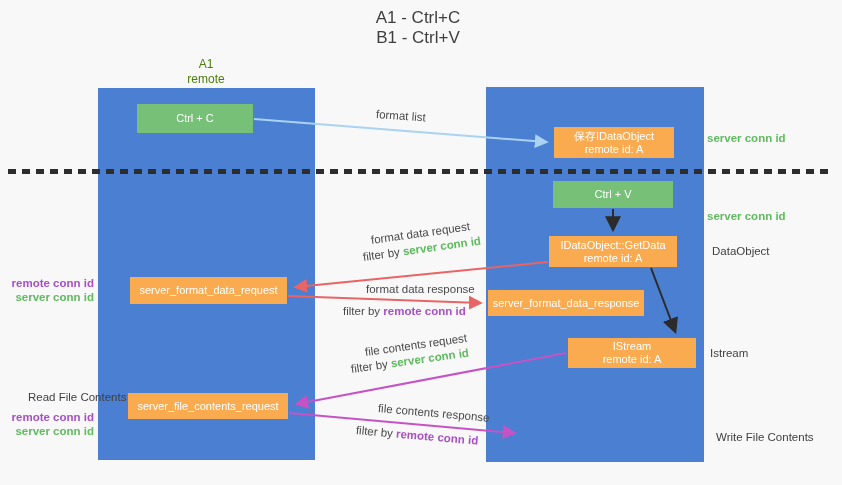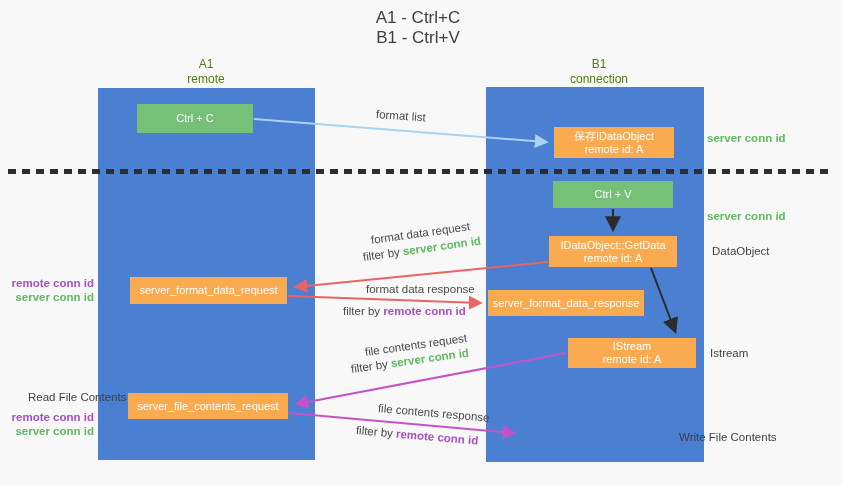--- a/index.html
+++ b/index.html
@@ -37,24 +37,20 @@
 <div class="stage">
 
   <div class="title">
     <div>A1 - Ctrl+C</div>
     <div>B1 - Ctrl+V</div>
   </div>
 
   <div class="lane-header" style="left:146px;top:57px;">
     <div>A1</div>
     <div>remote</div>
-  </div>
-  <div class="lane-header" style="left:539px;top:57px;">
-    <div>B1</div>
-    <div>connection</div>
   </div>
 
   <div class="lane lane-a"></div>
   <div class="lane lane-b"></div>
 
   <div class="divider"></div>
 
   <svg class="arrows" width="842" height="485" viewBox="0 0 842 485">
     <defs>
       <marker id="mblue" viewBox="0 0 10 10" refX="8" refY="5" markerWidth="7" markerHeight="7" orient="auto">
@@ -138,21 +134,21 @@
   <div class="alabel" style="left:378px;top:402px;transform:rotate(5deg);">file contents response</div>
   <div class="alabel" style="left:356px;top:424px;transform:rotate(5deg);">
     <span>filter by</span>
     <span class="purple">remote conn id</span>
   </div>
 
   <div class="sidelabel green" style="left:707px;top:132px;">server conn id</div>
   <div class="sidelabel green" style="left:707px;top:210px;">server conn id</div>
   <div class="sidelabel" style="left:712px;top:245px;">DataObject</div>
   <div class="sidelabel" style="left:710px;top:347px;">Istream</div>
-  <div class="sidelabel" style="left:679px;top:431px;">Write File Contents</div>
+  <div class="sidelabel" style="left:716px;top:431px;">Write File Contents</div>
 
   <div class="side-left" style="top:277px;">
     <div class="purple">remote conn id</div>
     <div class="green">server conn id</div>
   </div>
   <div class="side-left" style="top:391px;color:#3f3f3f;margin-left:28px;">Read File Contents</div>
   <div class="side-left" style="top:411px;">
     <div class="purple">remote conn id</div>
     <div class="green">server conn id</div>
   </div>

